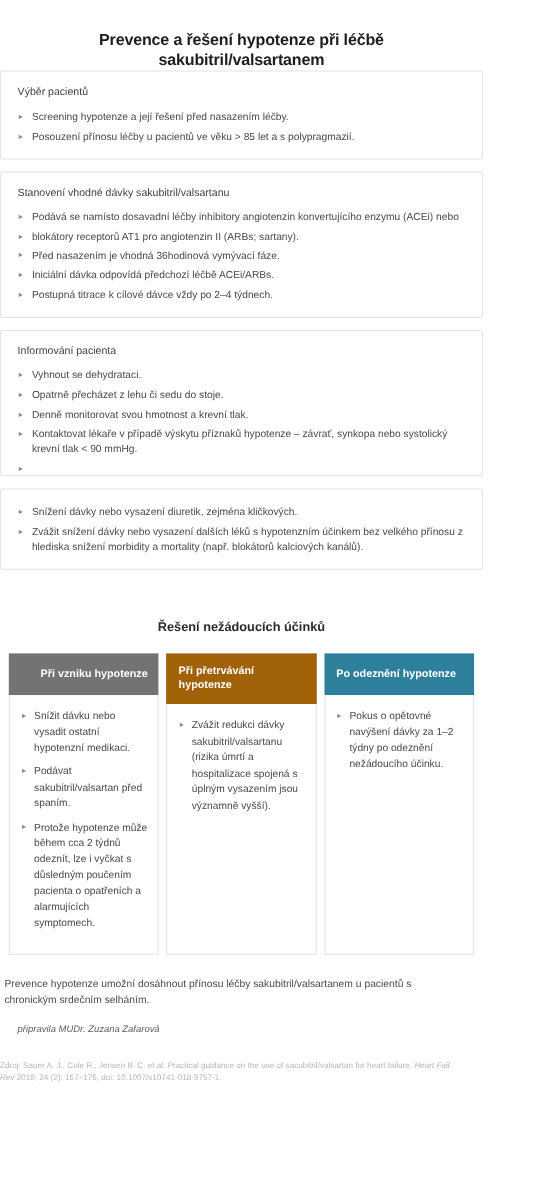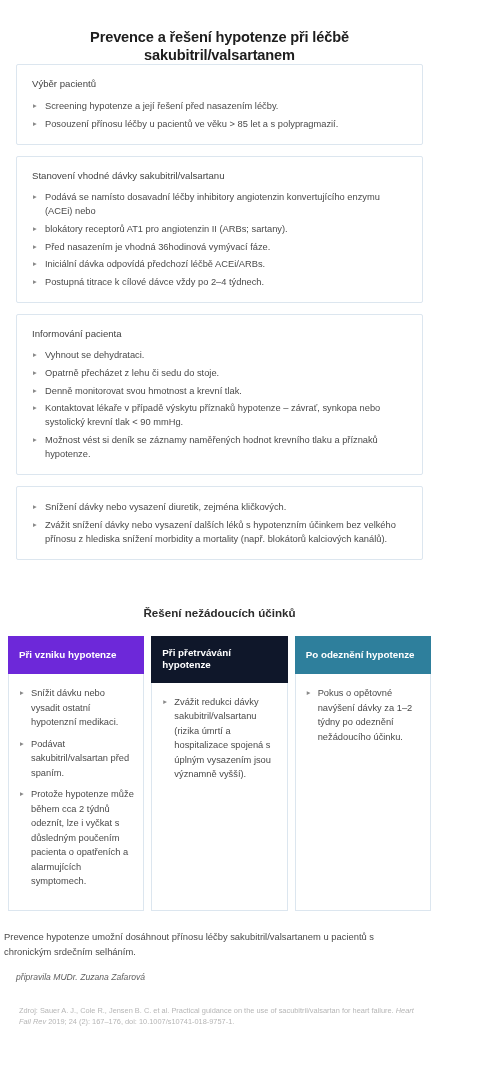--- a/index.html
+++ b/index.html
@@ -42,21 +42,21 @@
     padding: 23px 16px 13px 16px;
     line-height: 1.3;
   }
   .section-heading.second {
     padding-top: 34px;
     padding-bottom: 16px;
   }
 
   
   .cards {
-    padding: 0 16px;
+    padding: 0 0;
     box-sizing: border-box;
     border-radius: 21px;
   }
   .card {
     border: 1px solid #dce6ef;
     border-radius: 2px;
     background: #ffffff;
     box-sizing: border-box;
     padding: 13px 14px 13px 15px;
     margin-bottom: 11px;
@@ -145,21 +145,21 @@
     font-size: 8.6px;
     font-style: italic;
     color: #5d5d5d;
     padding: 13px 16px 0 16px;
     box-sizing: border-box;
   }
   .source {
     font-size: 7.4px;
     line-height: 1.45;
     color: #b6b6b6;
-    padding: 24px 16px 22px 19px;
+    padding: 24px 16px 22px 0;
     box-sizing: border-box;
   }
   .source em {
     font-style: italic;
   }
 </style>
 </head>
 <body>
 
 <div class="page">
@@ -185,48 +185,48 @@
           <li><span class="tri">▸</span><span>Postupná titrace k cílové dávce vždy po 2–4 týdnech.</span></li>
         </ul>
       </div>
       <div class="card">
         <div class="card-title">Informování pacienta</div>
         <ul class="bullets">
           <li><span class="tri">▸</span><span>Vyhnout se dehydrataci.</span></li>
           <li><span class="tri">▸</span><span>Opatrně přecházet z lehu či sedu do stoje.</span></li>
           <li><span class="tri">▸</span><span>Denně monitorovat svou hmotnost a krevní tlak.</span></li>
           <li><span class="tri">▸</span><span>Kontaktovat lékaře v případě výskytu příznaků hypotenze – závrať, synkopa nebo systolický krevní tlak &lt; 90 mmHg.</span></li>
-          <li><span class="tri">▸</span><span>Možnost vést si deník se záznamy naměřených hodnot krevního tlaku a příznaků hypotenze.</span></li>
+          <li><span class="tri">▸</span></li>
         </ul>
       </div>
       <div class="card">
         <ul class="bullets">
           <li><span class="tri">▸</span><span>Snížení dávky nebo vysazení diuretik, zejména kličkových.</span></li>
           <li><span class="tri">▸</span><span>Zvážit snížení dávky nebo vysazení dalších léků s hypotenzním účinkem bez velkého přínosu z hlediska snížení morbidity a mortality (např. blokátorů kalciových kanálů).</span></li>
         </ul>
       </div>
     </div>
 
   <h2 class="section-heading second">Řešení nežádoucích účinků</h2>
 
   <div class="columns" id="columns-container">
       <div class="col">
-        <div class="col-head" style="background: #6d28d9;">
+        <div class="col-head" style="background: #737373; justify-content: flex-end;">
           <span>Při vzniku hypotenze</span>
         </div>
         <div class="col-body">
           <ul class="bullets">
             <li><span class="tri">▸</span><span>Snížit dávku nebo vysadit ostatní hypotenzní medikaci.</span></li>
             <li><span class="tri">▸</span><span>Podávat sakubitril/valsartan před spaním.</span></li>
             <li><span class="tri">▸</span><span>Protože hypotenze může během cca 2 týdnů odeznít, lze i vyčkat s důsledným poučením pacienta o opatřeních a alarmujících symptomech.</span></li>
           </ul>
         </div>
       </div>
       <div class="col">
-        <div class="col-head" style="background: #0f172a;">
+        <div class="col-head" style="background: #a16207;">
           <span>Při přetrvávání hypotenze</span>
         </div>
         <div class="col-body">
           <ul class="bullets">
             <li><span class="tri">▸</span><span>Zvážit redukci dávky sakubitril/valsartanu (rizika úmrtí a hospitalizace spojená s úplným vysazením jsou významně vyšší).</span></li>
           </ul>
         </div>
       </div>
       <div class="col">
         <div class="col-head" style="background: rgb(46, 127, 156);">

